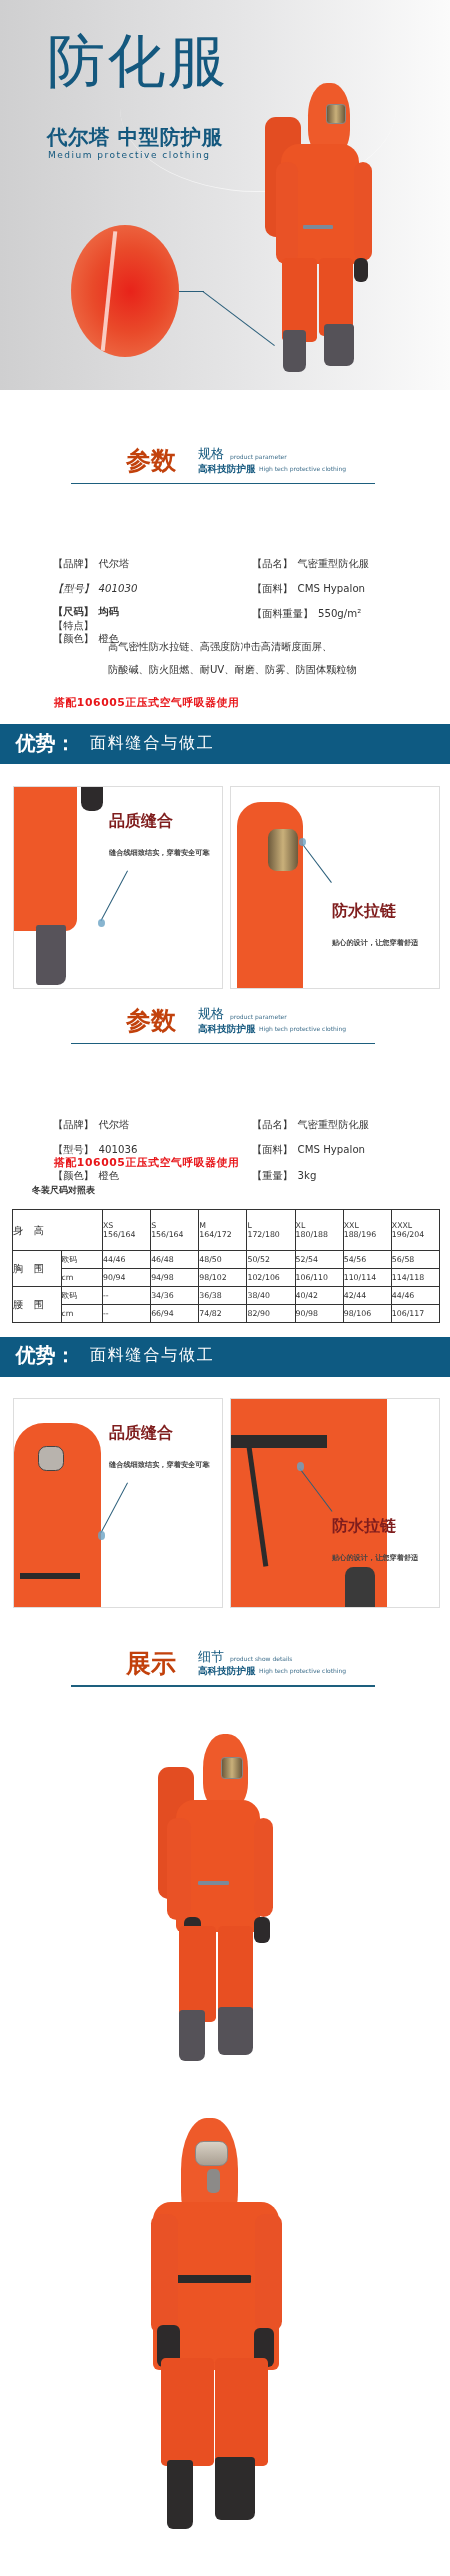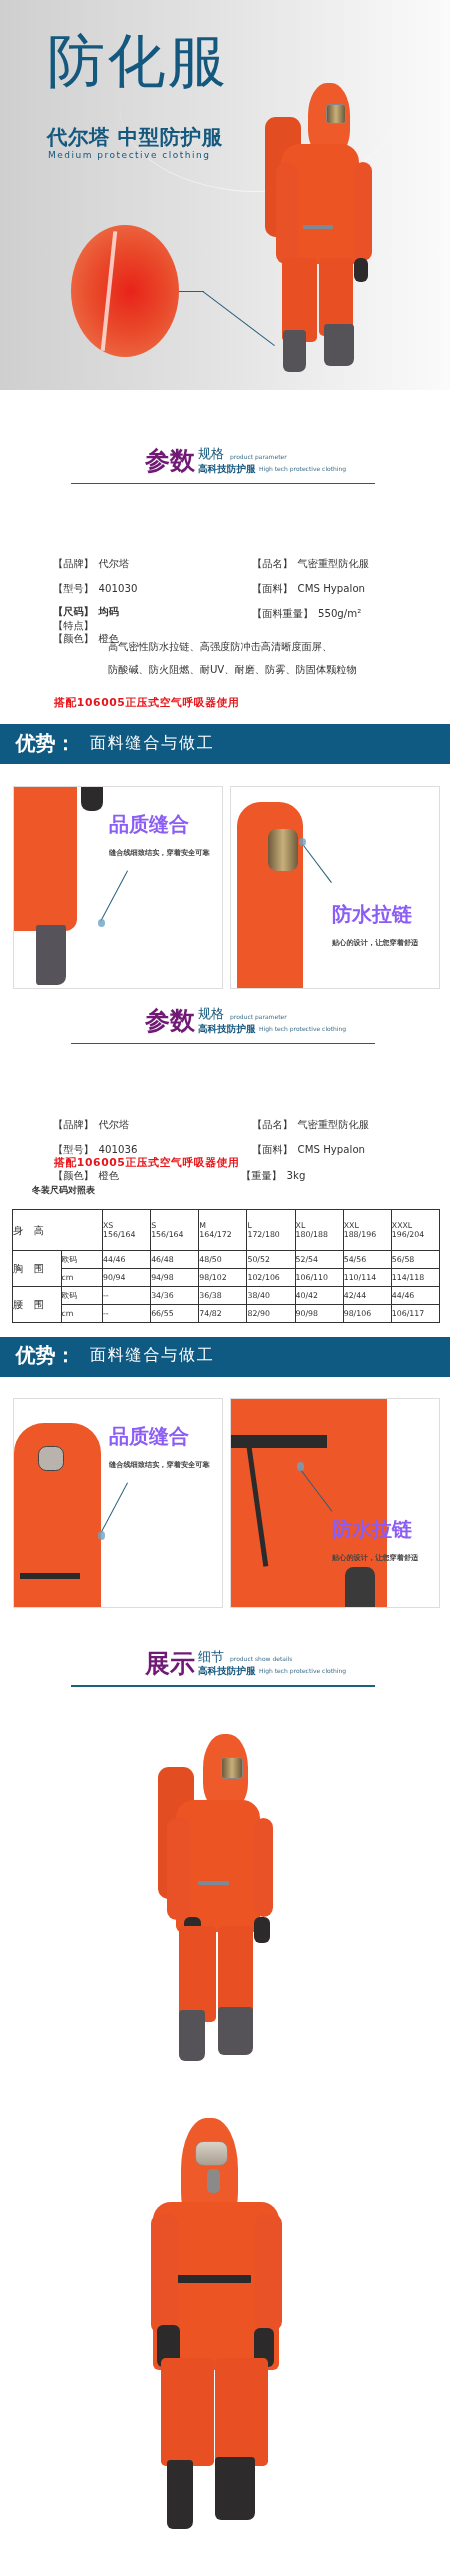--- a/index.html
+++ b/index.html
@@ -30,21 +30,21 @@
   .suit .body { position: absolute; background: #ec5424; border-radius: 18px 18px 6px 6px; }
   .suit .tank { position: absolute; background: #e34d22; border-radius: 10.8px; }
   .suit .arm { position: absolute; background: #e95226; border-radius: 9.6px; }
   .suit .leg { position: absolute; background: #e84f22; border-radius: 4.8px; }
   .suit .boot { position: absolute; background: #555258; border-radius: 3.6px 3.6px 7.2px 6px; }
   .suit .glove { position: absolute; background: #2d2a2b; border-radius: 6px; }
   .suit .belt { position: absolute; background: #7b8a99; height: 3.6px; border-radius: 1.2px; }
 
   
   .sec-head { position: relative; height: 66px; }
-  .sec-head .big { position: absolute; left: 145px; top: 8.4px; font-size: 25px; font-weight: bold; color: #701a75; }
+  .sec-head .big { position: absolute; left: 126px; top: 8.4px; font-size: 25px; font-weight: bold; color: #c2410c; }
   .sec-head .small1 { position: absolute; left: 198px; top: 9.6px; font-size: 13px; color: #14587e; }
   .sec-head .en1 { position: absolute; left: 230px; top: 17px; font-size: 6px; color: #3f6f8c; }
   .sec-head .small2 { position: absolute; left: 198px; top: 27px; font-size: 9.6px; color: #14587e; font-weight: bold; }
   .sec-head .en2 { position: absolute; left: 259px; top: 29px; font-size: 6px; color: #3f6f8c; }
   .sec-head .rule { position: absolute; left: 71px; top: 47px; width: 304px; height: 1.2px; background: #1d5f7e; }
 
   
   .params { position: relative; font-size: 10.2px; color: #333; }
   .param { position: absolute; white-space: nowrap; margin-top: 37px; }
   .param .k { display: inline-block; }
@@ -57,21 +57,21 @@
   
   .banner { width: 451px; height: 40px; background: #0e5a82; position: relative; }
   .banner .lead { position: absolute; left: 15.6px; top: 5.4px; font-size: 20px; color: #fff; font-weight: bold; }
   .banner .tail { position: absolute; left: 90px; top: 8.4px; font-size: 16px; color: #fff; letter-spacing: 1.8px; }
 
   
   .panels { position: relative; height: 210px; }
   .panel { position: absolute; top: 0; width: 210px; height: 203px; border: 0.6px solid #ddd; background: #fff; overflow: hidden; }
   .panel.left { left: 13px; }
   .panel.right { left: 230px; }
-  .panel .ptitle { position: absolute; font-size: 20px; color: #8b5cf6; font-weight: bold; }
+  .panel .ptitle { position: absolute; font-size: 16px; color: #7f1d1d; font-weight: bold; }
   .panel .pdesc { position: absolute; font-size: 7.2px; color: #444; font-weight: bold; white-space: nowrap; }
   .panel .dot { position: absolute; width: 7.2px; height: 8.4px; border-radius: 50%; background: #6aa3c4; opacity: 0.8; }
   .panel .pline { position: absolute; height: 0.6px; background: #2a5e7a; transform-origin: 0 0; }
 
   .photo-suit { position: absolute; background: #ee5828; }
 
   
   .size-wrap { position: relative; height: 138px; }
   .size-title { position: absolute; left: 32px; top: 2.4px; font-size: 9px; font-weight: bold; color: #333; }
   table.size { position: absolute; left: 12px; top: 27.6px; border-collapse: collapse; font-size: 7.8px; color: #333; width: 428px; }
@@ -122,21 +122,21 @@
     <div class="rule"></div>
   </section>
 
   <section class="params" style="height:216px;">
     <div class="param" style="left:53px;top:18px;">
       <span class="k">【品牌】</span><span class="v">代尔塔</span>
     </div>
     <div class="param" style="left:252px;top:18px;">
       <span class="k">【品名】</span><span class="v">气密重型防化服</span>
     </div>
-    <div class="param" style="left:53px;top:43px;">
+    <div class="param" style="left:53px;top:43px;font-style:italic;">
       <span class="k">【型号】</span><span class="v">401030</span>
     </div>
     <div class="param" style="left:252px;top:43px;">
       <span class="k">【面料】</span><span class="v">CMS Hypalon</span>
     </div>
     <div class="param" style="left:53px;top:66px;font-weight:bold;">
       <span class="k">【尺码】</span><span class="v">均码</span>
     </div>
     <div class="param" style="left:252px;top:68px;">
       <span class="k">【面料重量】</span><span class="v">550g/m²</span>
@@ -200,21 +200,21 @@
     </div>
     <div class="param" style="left:53px;top:44px;">
       <span class="k">【型号】</span><span class="v">401036</span>
     </div>
     <div class="param" style="left:252px;top:44px;">
       <span class="k">【面料】</span><span class="v">CMS Hypalon</span>
     </div>
     <div class="param" style="left:53px;top:70px;">
       <span class="k">【颜色】</span><span class="v">橙色</span>
     </div>
-    <div class="param" style="left:241px;top:70px;">
+    <div class="param" style="left:252px;top:70px;">
       <span class="k">【重量】</span><span class="v">3kg</span>
     </div>
     <div class="note-red" style="top:94px;">搭配106005正压式空气呼吸器使用</div>
   </section>
 
   <section class="size-wrap">
     <div class="size-title">冬装尺码对照表</div>
     <table class="size">
       <tbody>
           <tr class="head">
@@ -276,21 +276,21 @@
             <td>34/36</td>
             <td>36/38</td>
         <td>38/40</td>
             <td>40/42</td>
             <td>42/44</td>
             <td>44/46</td>
       </tr>
       <tr>
         <td>cm</td>
         <td>--</td>
-            <td>66/55</td>
+            <td>66/94</td>
             <td>74/82</td>
         <td>82/90</td>
             <td>90/98</td>
             <td>98/106</td>
             <td>106/117</td>
       </tr>
     </tbody>
       </table>
   </section>
 

